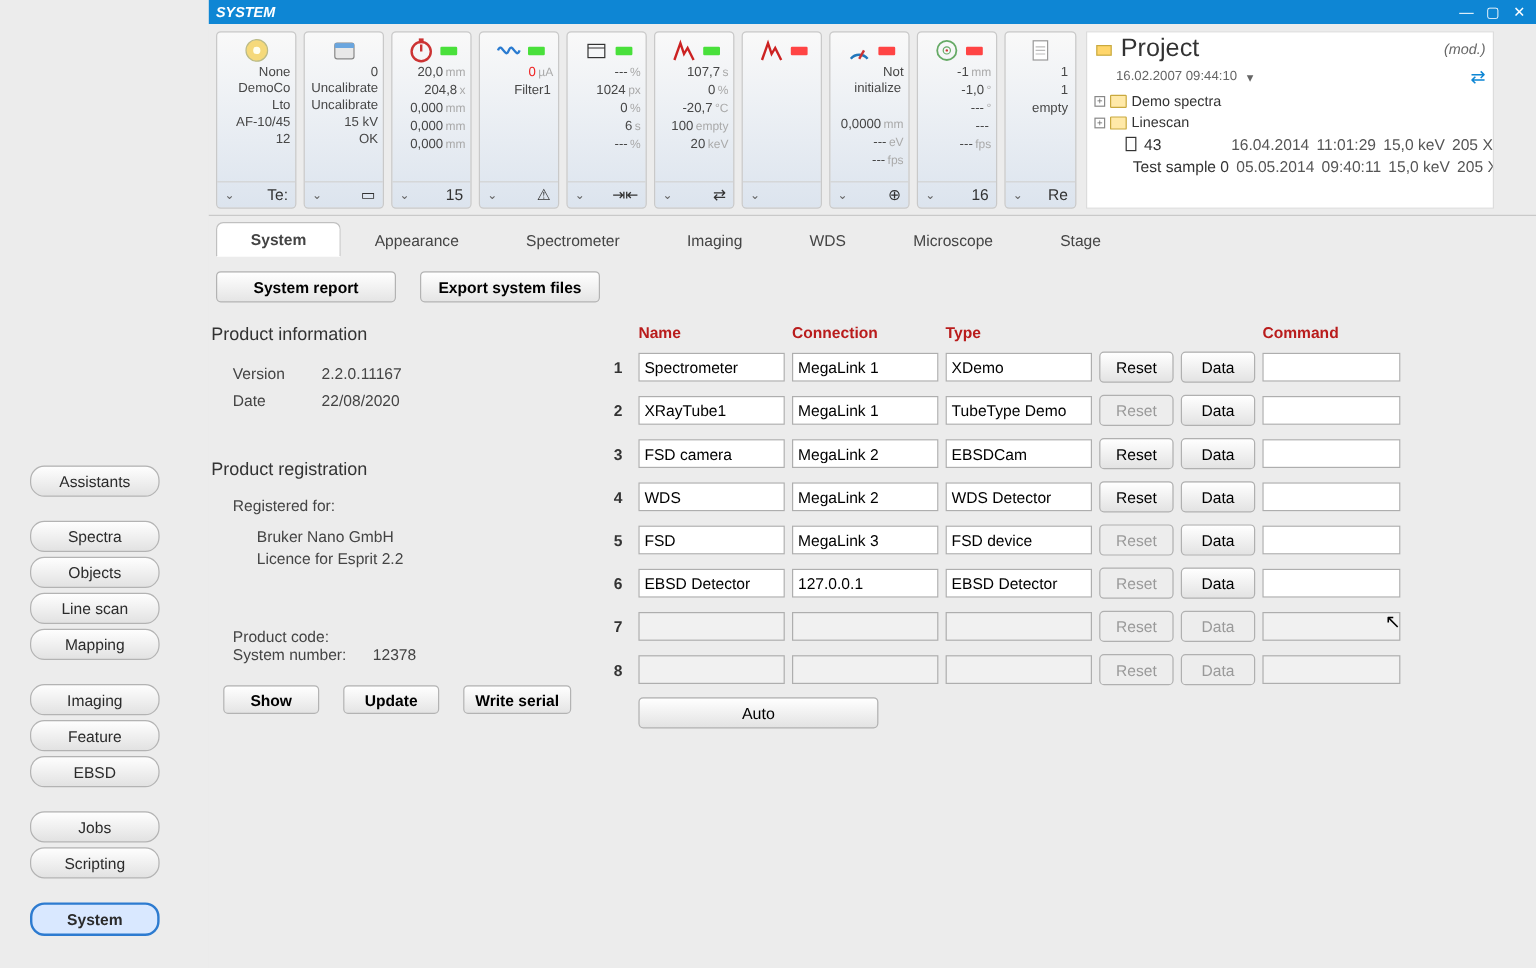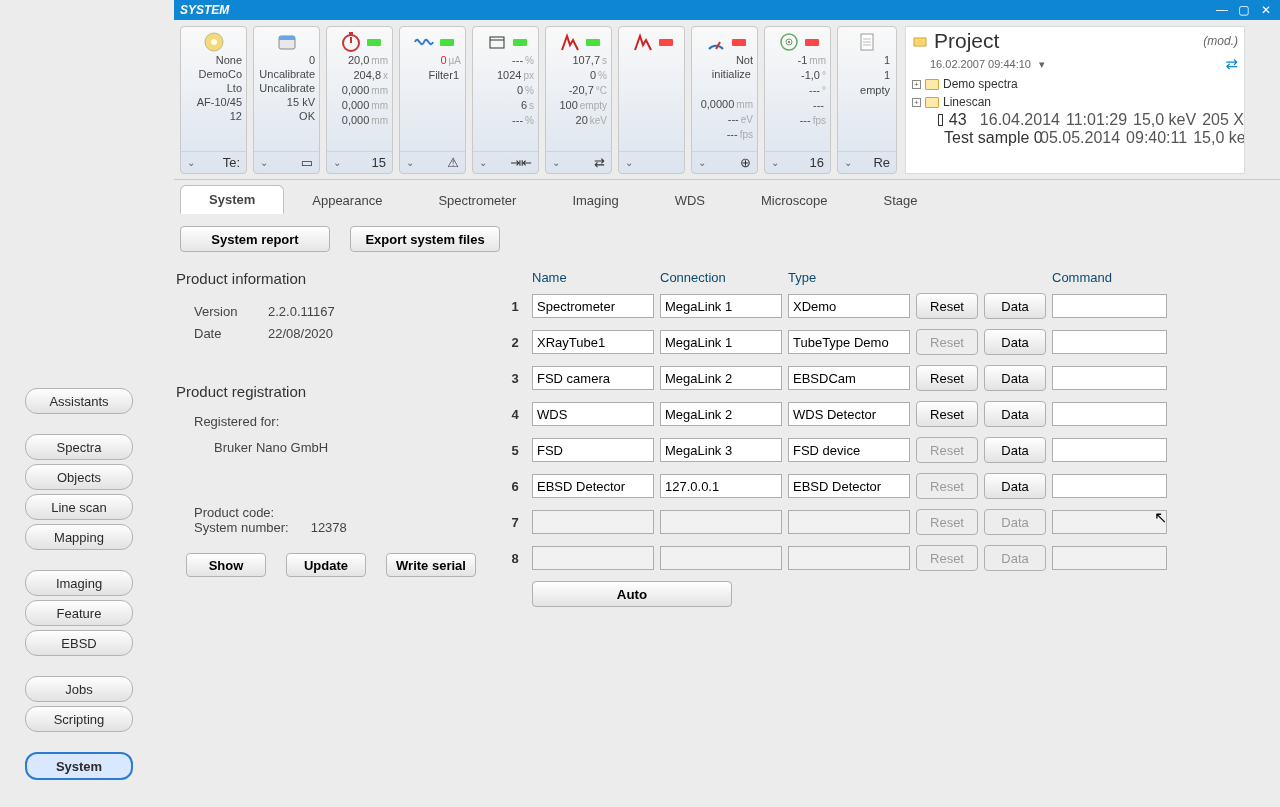--- a/index.html
+++ b/index.html
@@ -49,21 +49,21 @@
   .project { width:340px; height:148px; margin-left:2px; border:0; background:#fff; border:1px solid #dcdcdc; border-radius:0; font-size:12px; color:#333; display:flex; flex-direction:column; }
   .project .hdr { display:flex; align-items:center; gap:6px; padding:2px 6px; }
   .project .hdr .title { font-size:21px; font-weight:400; color:#333; }
   .project .hdr .mod { margin-left:auto; color:#666; font-style:italic;}
   .project .hdr2 { padding:0 6px 0 24px; color:#666; font-size:11px; display:flex; align-items:center;}
   .project .hdr2 .arrows{ margin-left:auto; color:#0e86d4; font-size:15px;}
   .project .tree { flex:1; overflow:hidden; padding:2px 0 0 6px; }
   .project .node { display:flex; align-items:center; height:18px; gap:4px; }
   .project .node .sq { width:9px;height:9px;border:1px solid #888;font-size:8px;line-height:7px;text-align:center;color:#666;}
   .project .node .fld { width:14px;height:11px;background:#ffe9a8;border:1px solid #c9a93e;border-radius:1px;}
-  .project .row { display:flex; align-items:center; height:18px; padding-left:26px; gap:6px; font-size:16px; white-space:nowrap;}
+  .project .row { display:flex; align-items:center; height:18px; padding-left:26px; gap:6px; font-size:13px; white-space:nowrap;}
   .project .row .sw { width:12px;height:12px; }
   .project .row .bw{ background:#fff;border:1px solid #333;}
   .project .row .rgb{background:linear-gradient(135deg,#f33 33%,#3d3 33% 66%,#33f 66%);}
   .project .row span.c{ color:#555; }
 
   
   .tabs { display:flex; align-items:flex-end; height:30px; padding-left:6px; margin-top:4px; }
   .tab { padding:6px 28px; font-size:13px; color:#444; cursor:pointer; }
   .tab.active { background:#fff; border:1px solid #c0c0c0; border-bottom:1px solid #fff; border-top-left-radius:6px;border-top-right-radius:6px; font-weight:700; }
 
@@ -80,29 +80,29 @@
   .kv .k{ width:92px; padding-left:18px;} .kv .v{}
   .sub { padding-left:18px; font-size:13px; color:#444; }
   .sub2 { padding-left:38px; font-size:13px; color:#444; line-height:18px;}
 
   .smallbtns { display:flex; gap:20px; padding-left:10px; margin-top:18px;}
   .sbtn { width:80px; height:24px; border:1px solid #b3b3b3; border-radius:4px; background:linear-gradient(#fff,#e4e4e4); font-size:13px; font-weight:700; cursor:pointer;}
 
   
   .devtable { font-size:13px; }
   .devhdr, .devrow { display:grid; grid-template-columns: 22px 122px 122px 122px 62px 62px 115px; gap:6px; align-items:center; margin-bottom:10px;}
-  .devhdr { font-weight:400; color:#0c4a6e; margin-bottom:8px;}
+  .devhdr { font-weight:700; color:#b91c1c; margin-bottom:8px;}
   .devhdr div:first-child{visibility:hidden;}
   .devrow .n{ text-align:center; font-weight:700; color:#333;}
   .devrow input[type=text]{ height:24px; border:1px solid #aeaeae; padding:0 4px; font-size:13px; width:100%; background:#fff;}
   .devrow input[disabled]{ background:#f1f1f1; color:#888;}
   .rb { height:26px; border:1px solid #b0b0b0; border-radius:4px; background:linear-gradient(#fff,#e3e3e3); font-size:13px; cursor:pointer;}
   .rb[disabled]{ color:#9a9a9a; background:#ededed; }
   .autobtn-wrap{ padding-left:28px; margin-top:8px;}
-  .autobtn{ width:200px; height:26px; border:1px solid #b0b0b0; border-radius:4px; background:linear-gradient(#fff,#e3e3e3); font-weight:700;text-align:center;}
+  .autobtn{ width:200px; height:26px; border:1px solid #b0b0b0; border-radius:4px; background:linear-gradient(#fff,#e3e3e3); font-weight:400;text-align:center;}
 
   .cursor-fake{ position:absolute; left:980px; top:508px; font-size:16px; color:#000; pointer-events:none;}
 </style>
 </head>
 <body>
 
 <div class="left-col">
   <div class="side-nav" id="side-nav"><button>Assistants</button><div class="gap"></div><button>Spectra</button><button>Objects</button><button>Line scan</button><button>Mapping</button><div class="gap"></div><button>Imaging</button><button>Feature</button><button>EBSD</button><div class="gap"></div><button>Jobs</button><button>Scripting</button><div class="gap"></div><button class="active">System</button></div>
 </div>
 
@@ -368,20 +368,21 @@
         </div>
       <div class="kv">
           <div class="k">Date</div>
           <div class="v">22/08/2020</div>
         </div>
 
       <h4 style="margin-top:38px">Product registration</h4>
       <div class="sub">Registered for:</div>
       <div style="height:10px"></div>
       <div class="sub2">Bruker Nano GmbH</div>
+      <div class="sub2">Licence for Esprit 2.2</div>
       <div style="height:48px"></div>
       <div class="sub">Product code:</div>
       <div class="sub" style="display:flex;">
           <span>System number:</span>
           <span style="margin-left:22px">12378</span>
         </div>
 
       <div class="smallbtns">
         <button class="sbtn">Show</button>
         <button class="sbtn">Update</button>

